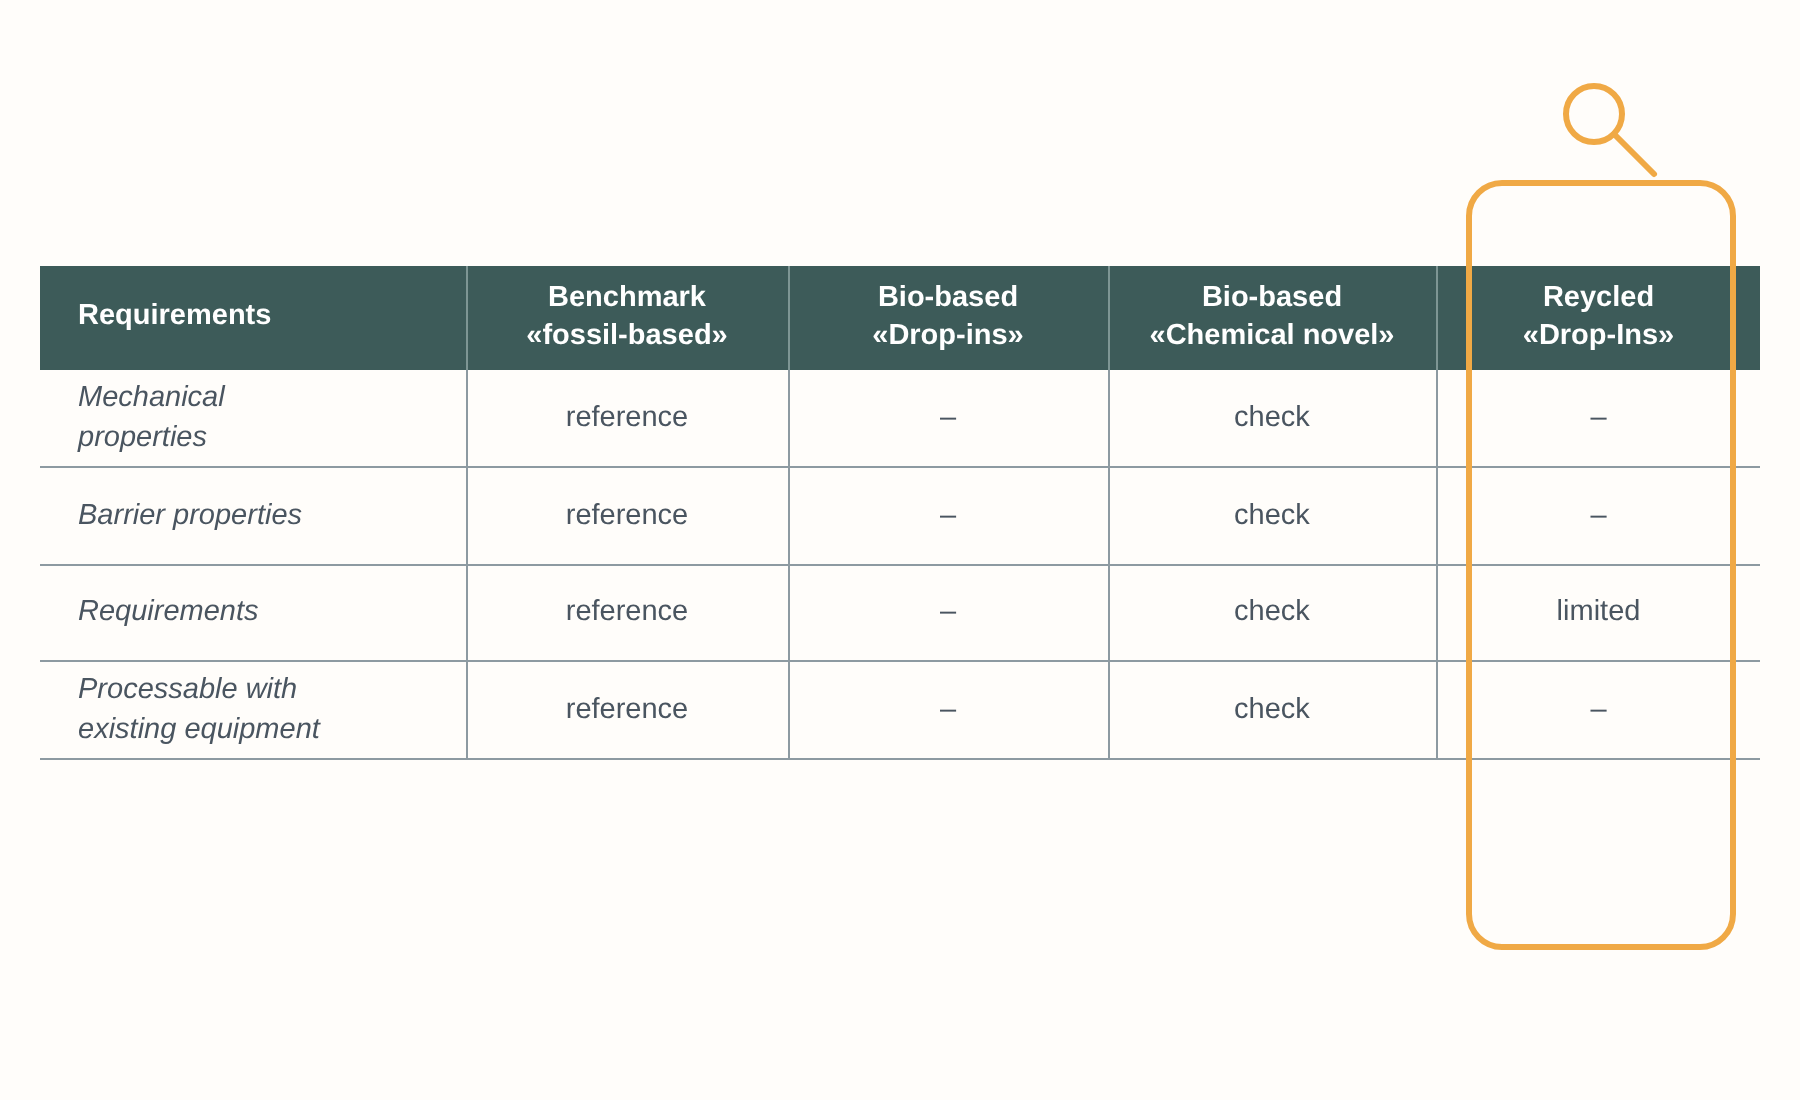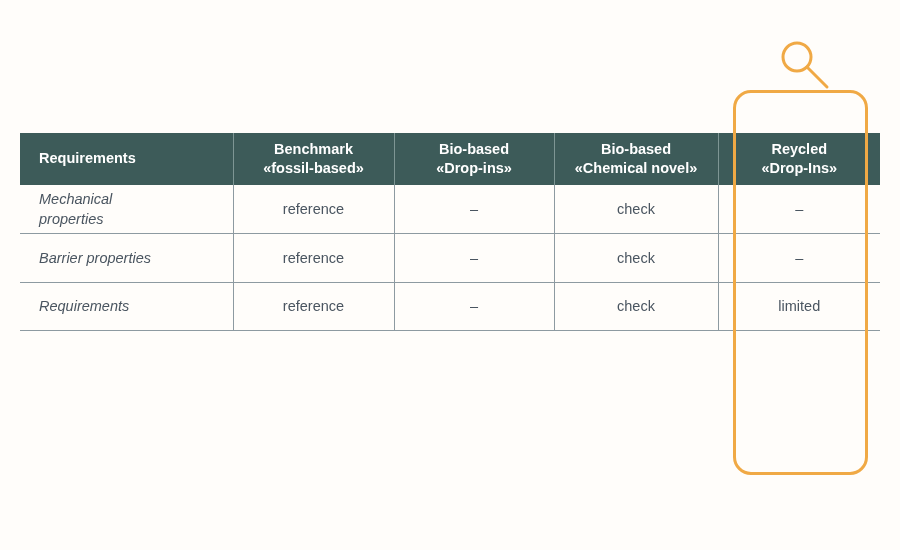--- a/index.html
+++ b/index.html
@@ -187,20 +187,30 @@
         <tr>
           <td class="req">
             <span class="req-l1">Requirements</span>
           </td>
           <td class="val">reference</td>
           <td class="val">–</td>
           <td class="val">check</td>
           <td class="val">limited</td>
         </tr>
 
+        <tr>
+          <td class="req">
+            <span class="req-l1">Processable with</span>
+            <span class="req-l2">existing equipment</span>
+          </td>
+          <td class="val">reference</td>
+          <td class="val">–</td>
+          <td class="val">check</td>
+          <td class="val">–</td>
+        </tr>
 
 
       </tbody>
     </table>
   </div>
 
   <div class="highlight-box"></div>
 
 </div>
 

